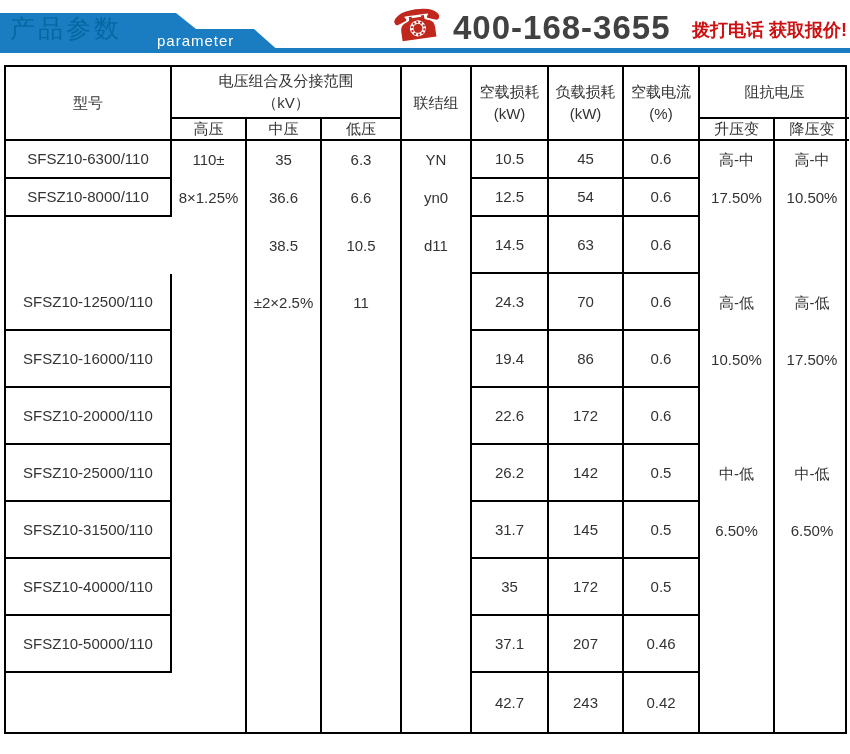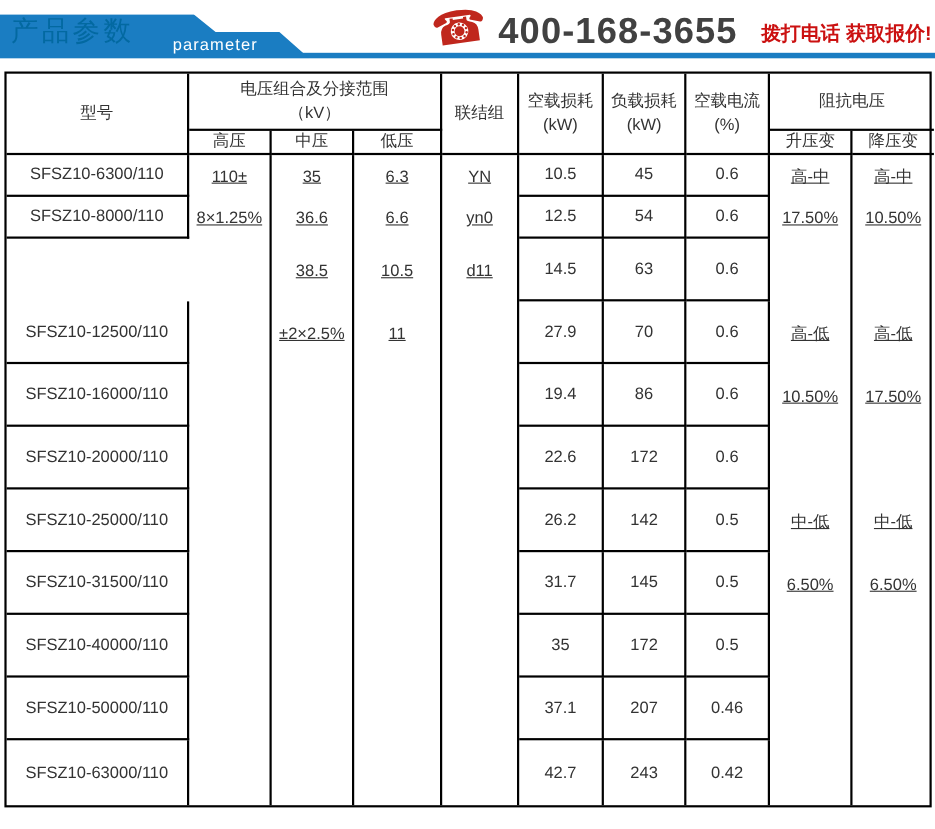--- a/index.html
+++ b/index.html
@@ -47,21 +47,21 @@
     width:843px; border:2px solid #000; background:#fff;
   }
   .c {
     border-right:2px solid #000; border-bottom:2px solid #000;
     display:flex; flex-direction:column; align-items:center; justify-content:center;
     font-size:15px; color:#333; text-align:center; line-height:1.45;
     overflow:hidden;
   }
   .nr { border-right:none; }
   .nb { border-bottom:none; }
-  .merge { padding:1px; justify-content:space-between;text-decoration:underline; }
+  .merge { padding:1px; justify-content:center; }
   .seg { width:100%; display:flex; align-items:center; justify-content:center; flex:none; }
   .sA { height:38px; }
   .sB { height:57px; }
   .sC { height:59px; }
 </style>
 </head>
 <body>
 
 <div class="banner-wrap">
   <div class="banner-line"></div>
@@ -102,21 +102,20 @@
 
   <div class="c" style="grid-area:3/1/4/2">SFSZ10-6300/110</div>
   <div class="c" style="grid-area:4/1/5/2">SFSZ10-8000/110</div>
   <div class="c" style="grid-area:6/1/7/2">SFSZ10-12500/110</div>
   <div class="c" style="grid-area:7/1/8/2">SFSZ10-16000/110</div>
   <div class="c" style="grid-area:8/1/9/2">SFSZ10-20000/110</div>
   <div class="c" style="grid-area:9/1/10/2">SFSZ10-25000/110</div>
   <div class="c" style="grid-area:10/1/11/2">SFSZ10-31500/110</div>
   <div class="c" style="grid-area:11/1/12/2">SFSZ10-40000/110</div>
   <div class="c" style="grid-area:12/1/13/2">SFSZ10-50000/110</div>
-  <div class="c nb" style="grid-area:13/1/14/2">SFSZ10-63000/110</div>
 
   <div class="c merge nb" style="grid-area:3/2/14/3">
     <div class="seg sA">110±</div>
     <div class="seg sA">8×1.25%</div>
     <div class="seg sB"></div>
     <div class="seg sB"></div>
     <div class="seg sB"></div>
     <div class="seg sB"></div>
     <div class="seg sB"></div>
     <div class="seg sB"></div>
@@ -163,21 +162,21 @@
     <div class="seg sB"></div>
     <div class="seg sB"></div>
     <div class="seg sB"></div>
     <div class="seg sB"></div>
     <div class="seg sC"></div>
   </div>
 
   <div class="c" style="grid-area:3/6/4/7">10.5</div>
   <div class="c" style="grid-area:4/6/5/7">12.5</div>
   <div class="c" style="grid-area:5/6/6/7">14.5</div>
-  <div class="c" style="grid-area:6/6/7/7">27.9</div>
+  <div class="c" style="grid-area:6/6/7/7">24.3</div>
   <div class="c" style="grid-area:7/6/8/7">19.4</div>
   <div class="c" style="grid-area:8/6/9/7">22.6</div>
   <div class="c" style="grid-area:9/6/10/7">26.2</div>
   <div class="c" style="grid-area:10/6/11/7">31.7</div>
   <div class="c" style="grid-area:11/6/12/7">35</div>
   <div class="c" style="grid-area:12/6/13/7">37.1</div>
   <div class="c nb" style="grid-area:13/6/14/7">42.7</div>
 
   <div class="c" style="grid-area:3/7/4/8">45</div>
   <div class="c" style="grid-area:4/7/5/8">54</div>

